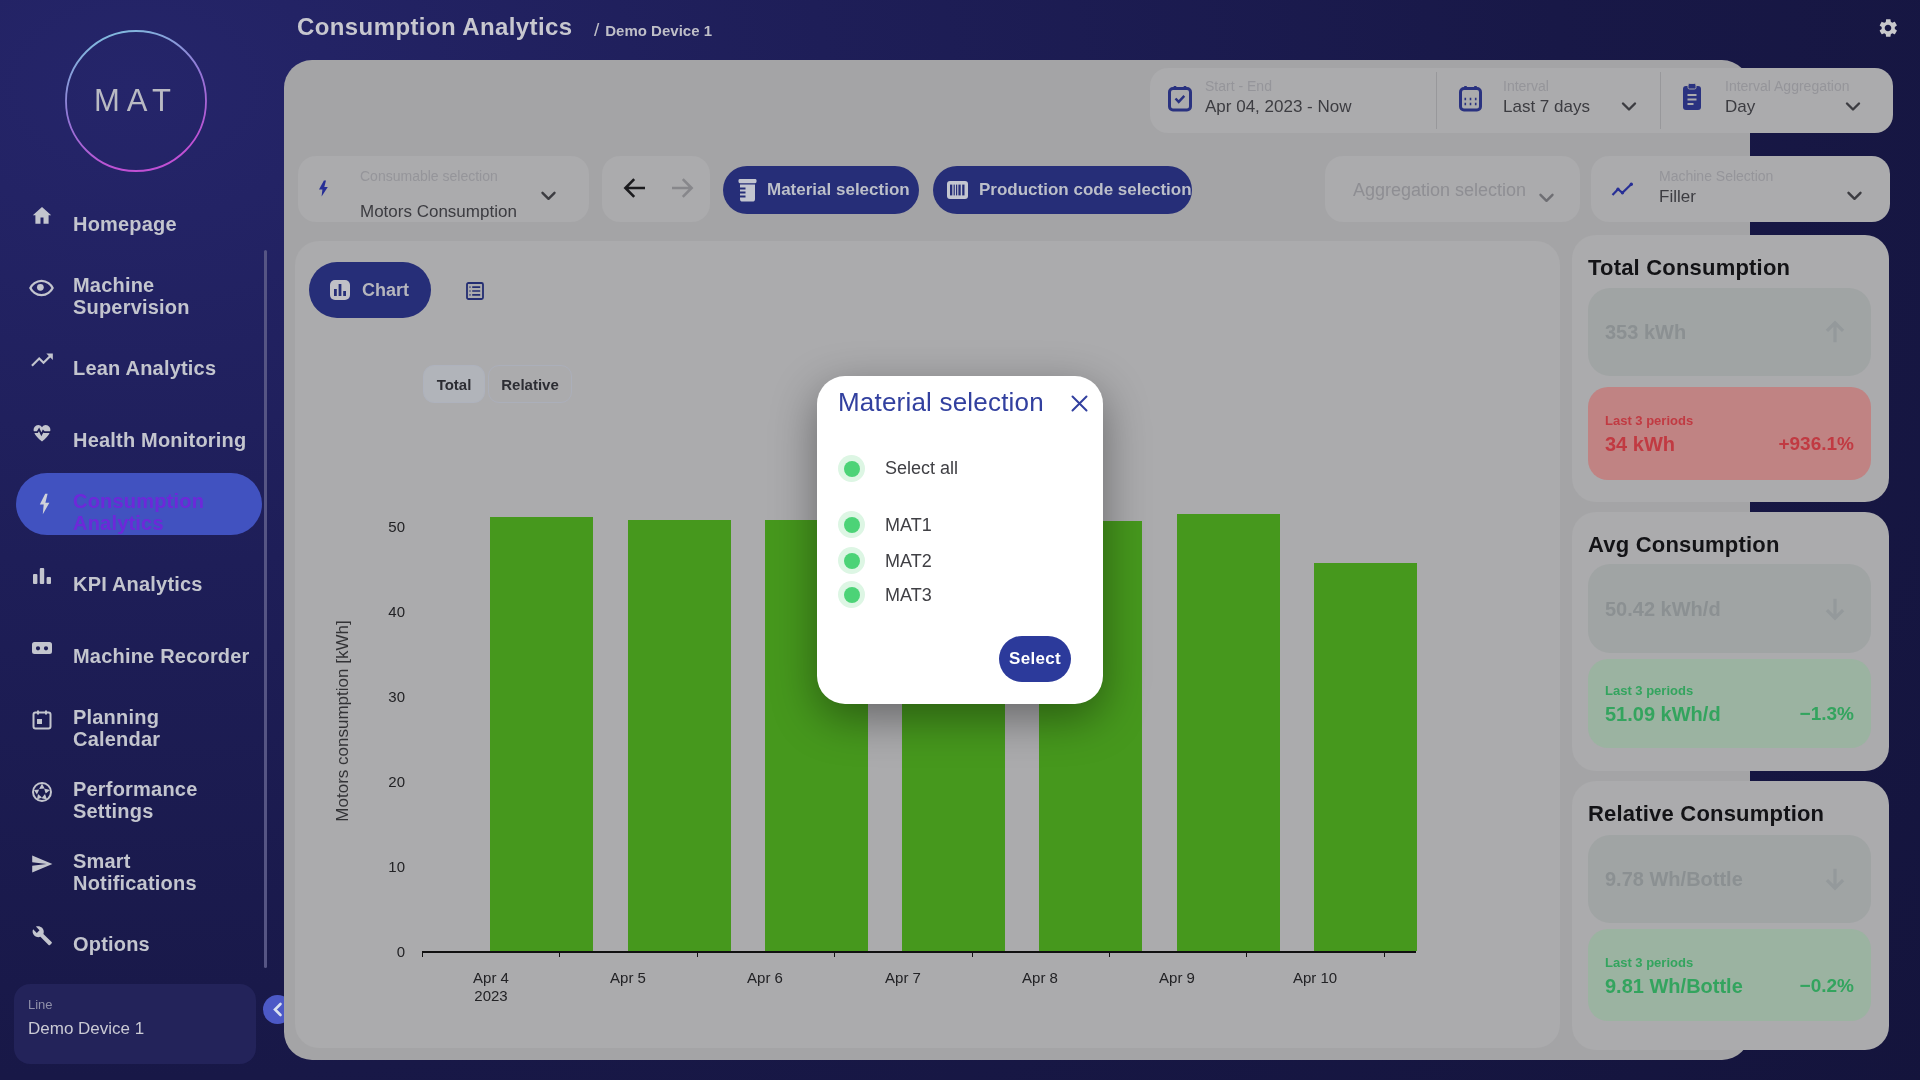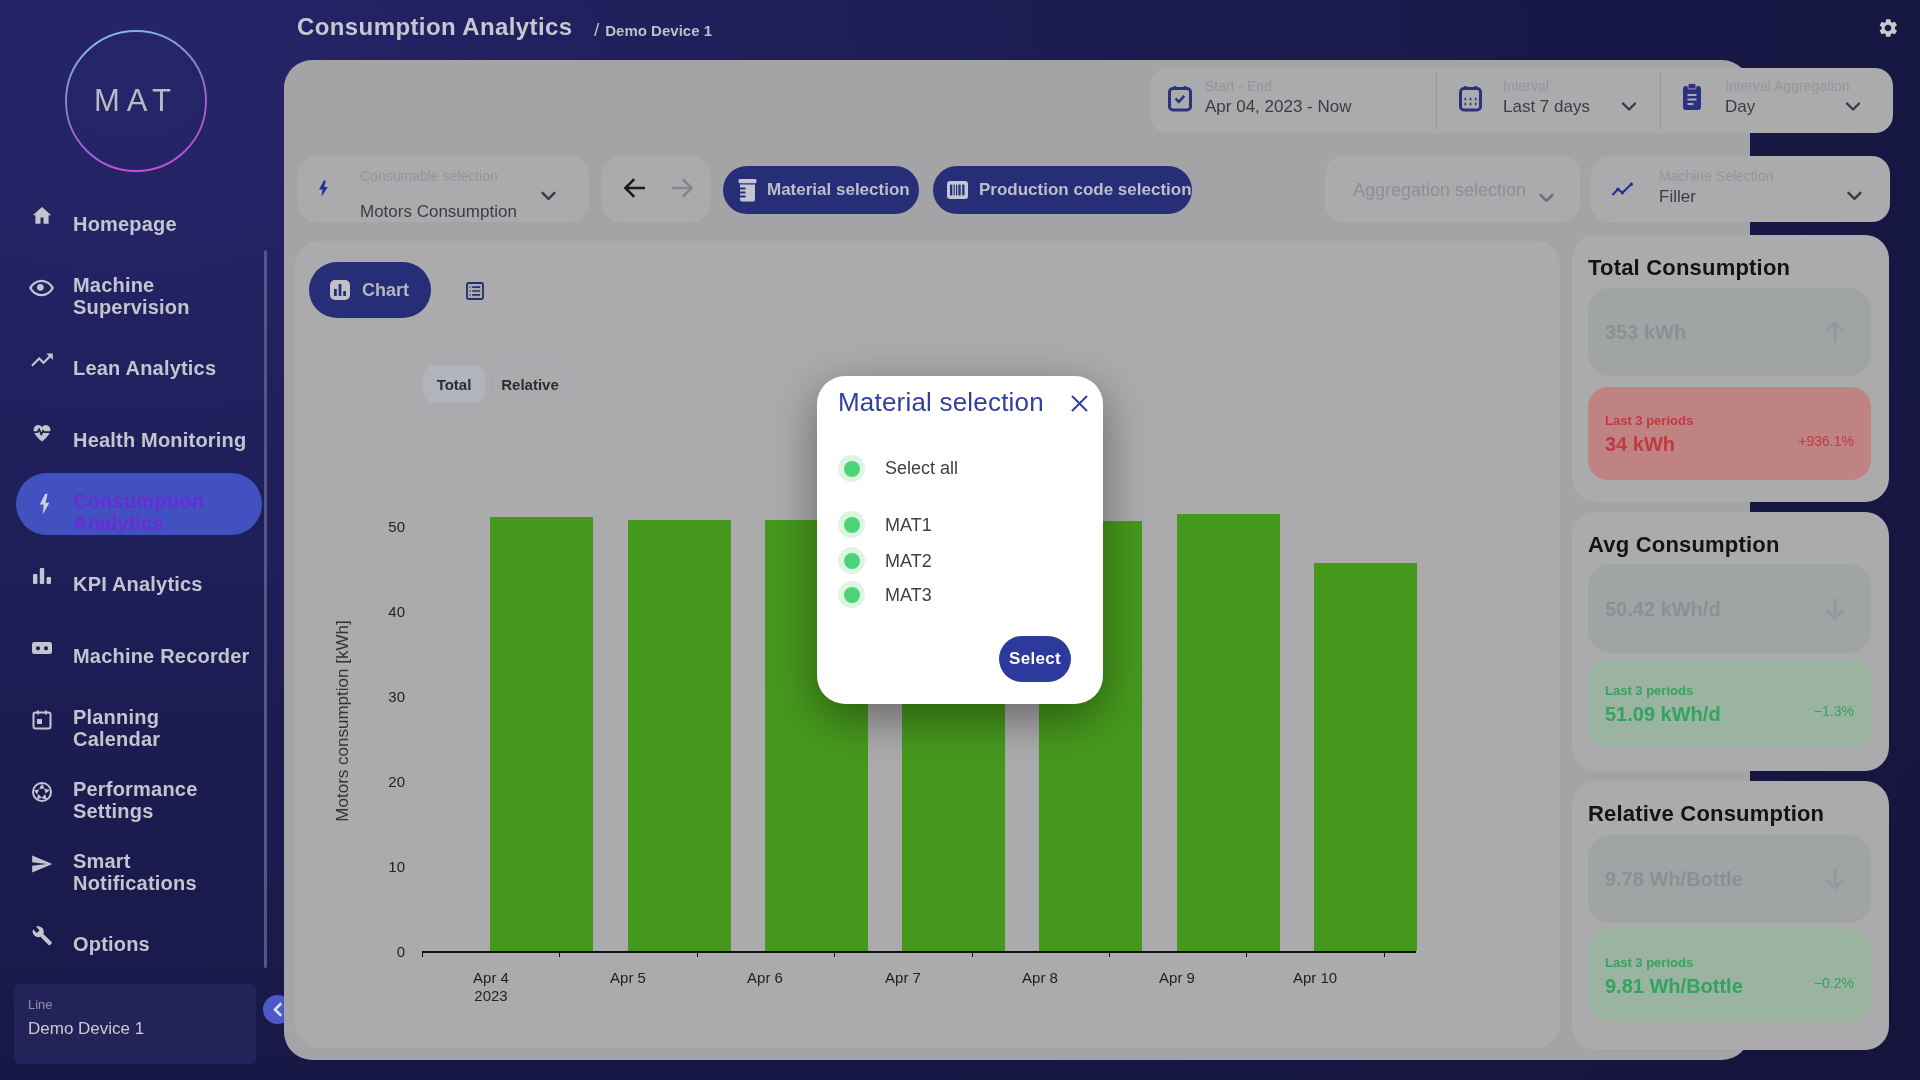--- a/index.html
+++ b/index.html
@@ -18,21 +18,21 @@
     position:absolute; left:73px; top:50%; transform:translateY(-50%);
     font-size:20px; font-weight:bold; line-height:22px; letter-spacing:0.2px;margin-top:8px;
   }
   #navpill {
     position:absolute; left:16px; top:473px; width:246px; height:62px;
     background:#4152c0; border-radius:31px;
   }
   #scrollbar { position:absolute; left:264px; top:250px; width:3px; height:718px; background:#565584; border-radius:2px; }
   #linecard {
     position:absolute; left:14px; top:984px; width:242px; height:80px;
-    background:#23235a; border-radius:6px; padding:13px 14px 0 14px;
+    background:#23235a; border-radius:16px; padding:13px 14px 0 14px;
   }
   #linecard .l1 { color:#8f8fa9; font-size:13px; }
   #linecard .l2 { color:#cacad4; font-size:17px; margin-top:7px; }
   #collapse {
     position:absolute; left:263px; top:995px; width:29px; height:29px; border-radius:50%;
     background:#4c59c6; color:#dce3f2; text-align:center; line-height:25px; font-size:15px; font-weight:bold;
   }
 
   
   #title { position:absolute; left:297px; top:13px; color:#c7c7cf; font-size:24px; font-weight:bold; letter-spacing:0.4px;}
@@ -80,21 +80,21 @@
 
   
   .rcard { position:absolute; left:1288px; width:317px; background:#ababad; border-radius:24px; }
   .rcard h3 { position:absolute; left:16px; top:20px; font-size:22px; color:#131316; letter-spacing:0.2px;}
   .valbox { position:absolute; left:16px; width:283px; background:#a0a4a4; border-radius:22px; }
   .valbox .v { position:absolute; left:17px; top:50%; transform:translateY(-50%); font-size:20px; font-weight:bold; color:#8b9092; }
   .valbox .ar { position:absolute; right:22px; top:50%; transform:translateY(-50%); }
   .trendbox { position:absolute; left:16px; width:283px; border-radius:20px; padding:0; }
   .trendbox .t1 { position:absolute; left:17px; font-size:13px; font-weight:bold; }
   .trendbox .t2 { position:absolute; left:17px; font-size:20px; font-weight:bold; }
-  .trendbox .t3 { position:absolute; right:17px; font-size:14px; font-weight:normal; }
+  .trendbox .t3 { position:absolute; right:17px; font-size:19px; font-weight:bold; }
   .red .t1,.red .t2,.red .t3 { color:#c13a42; }
   .green .t1,.green .t2,.green .t3 { color:#33a45e; }
 
   
   #modal {
     position:absolute; left:817px; top:376px; width:286px; height:328px;
     background:#ffffff; border-radius:28px;
     box-shadow:0 14px 45px rgba(0,0,0,0.4);
   }
   #modal h2 { position:absolute; left:21px; top:11px; font-size:26px; color:#32409f; letter-spacing:0.2px; font-weight:400;}

